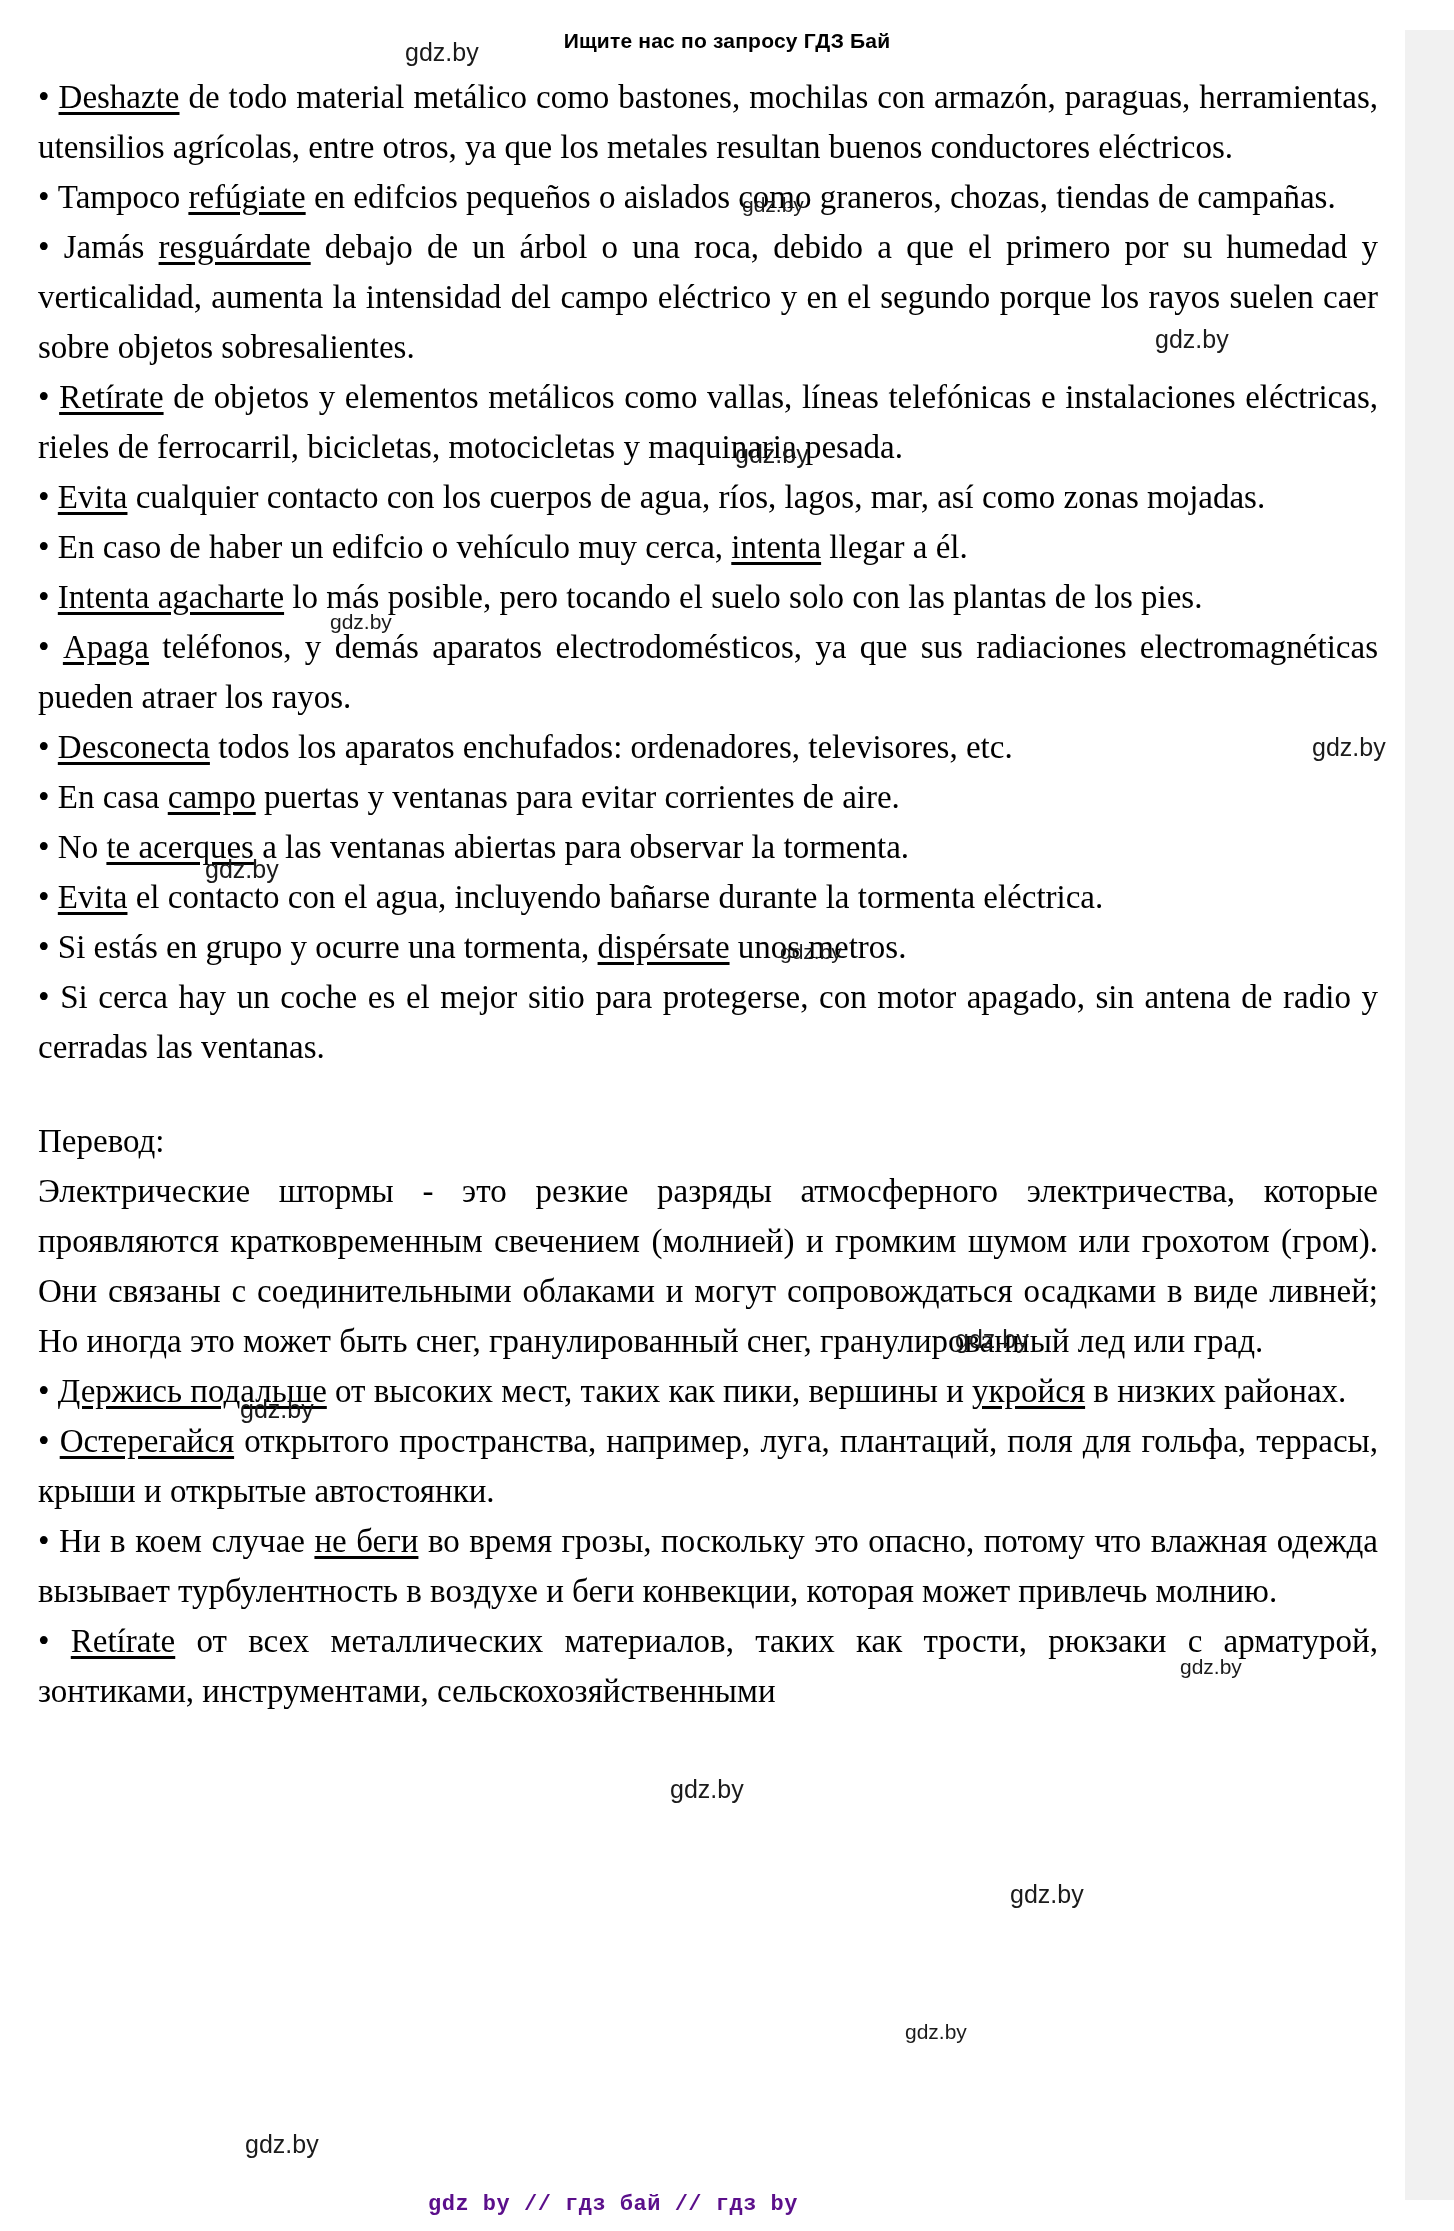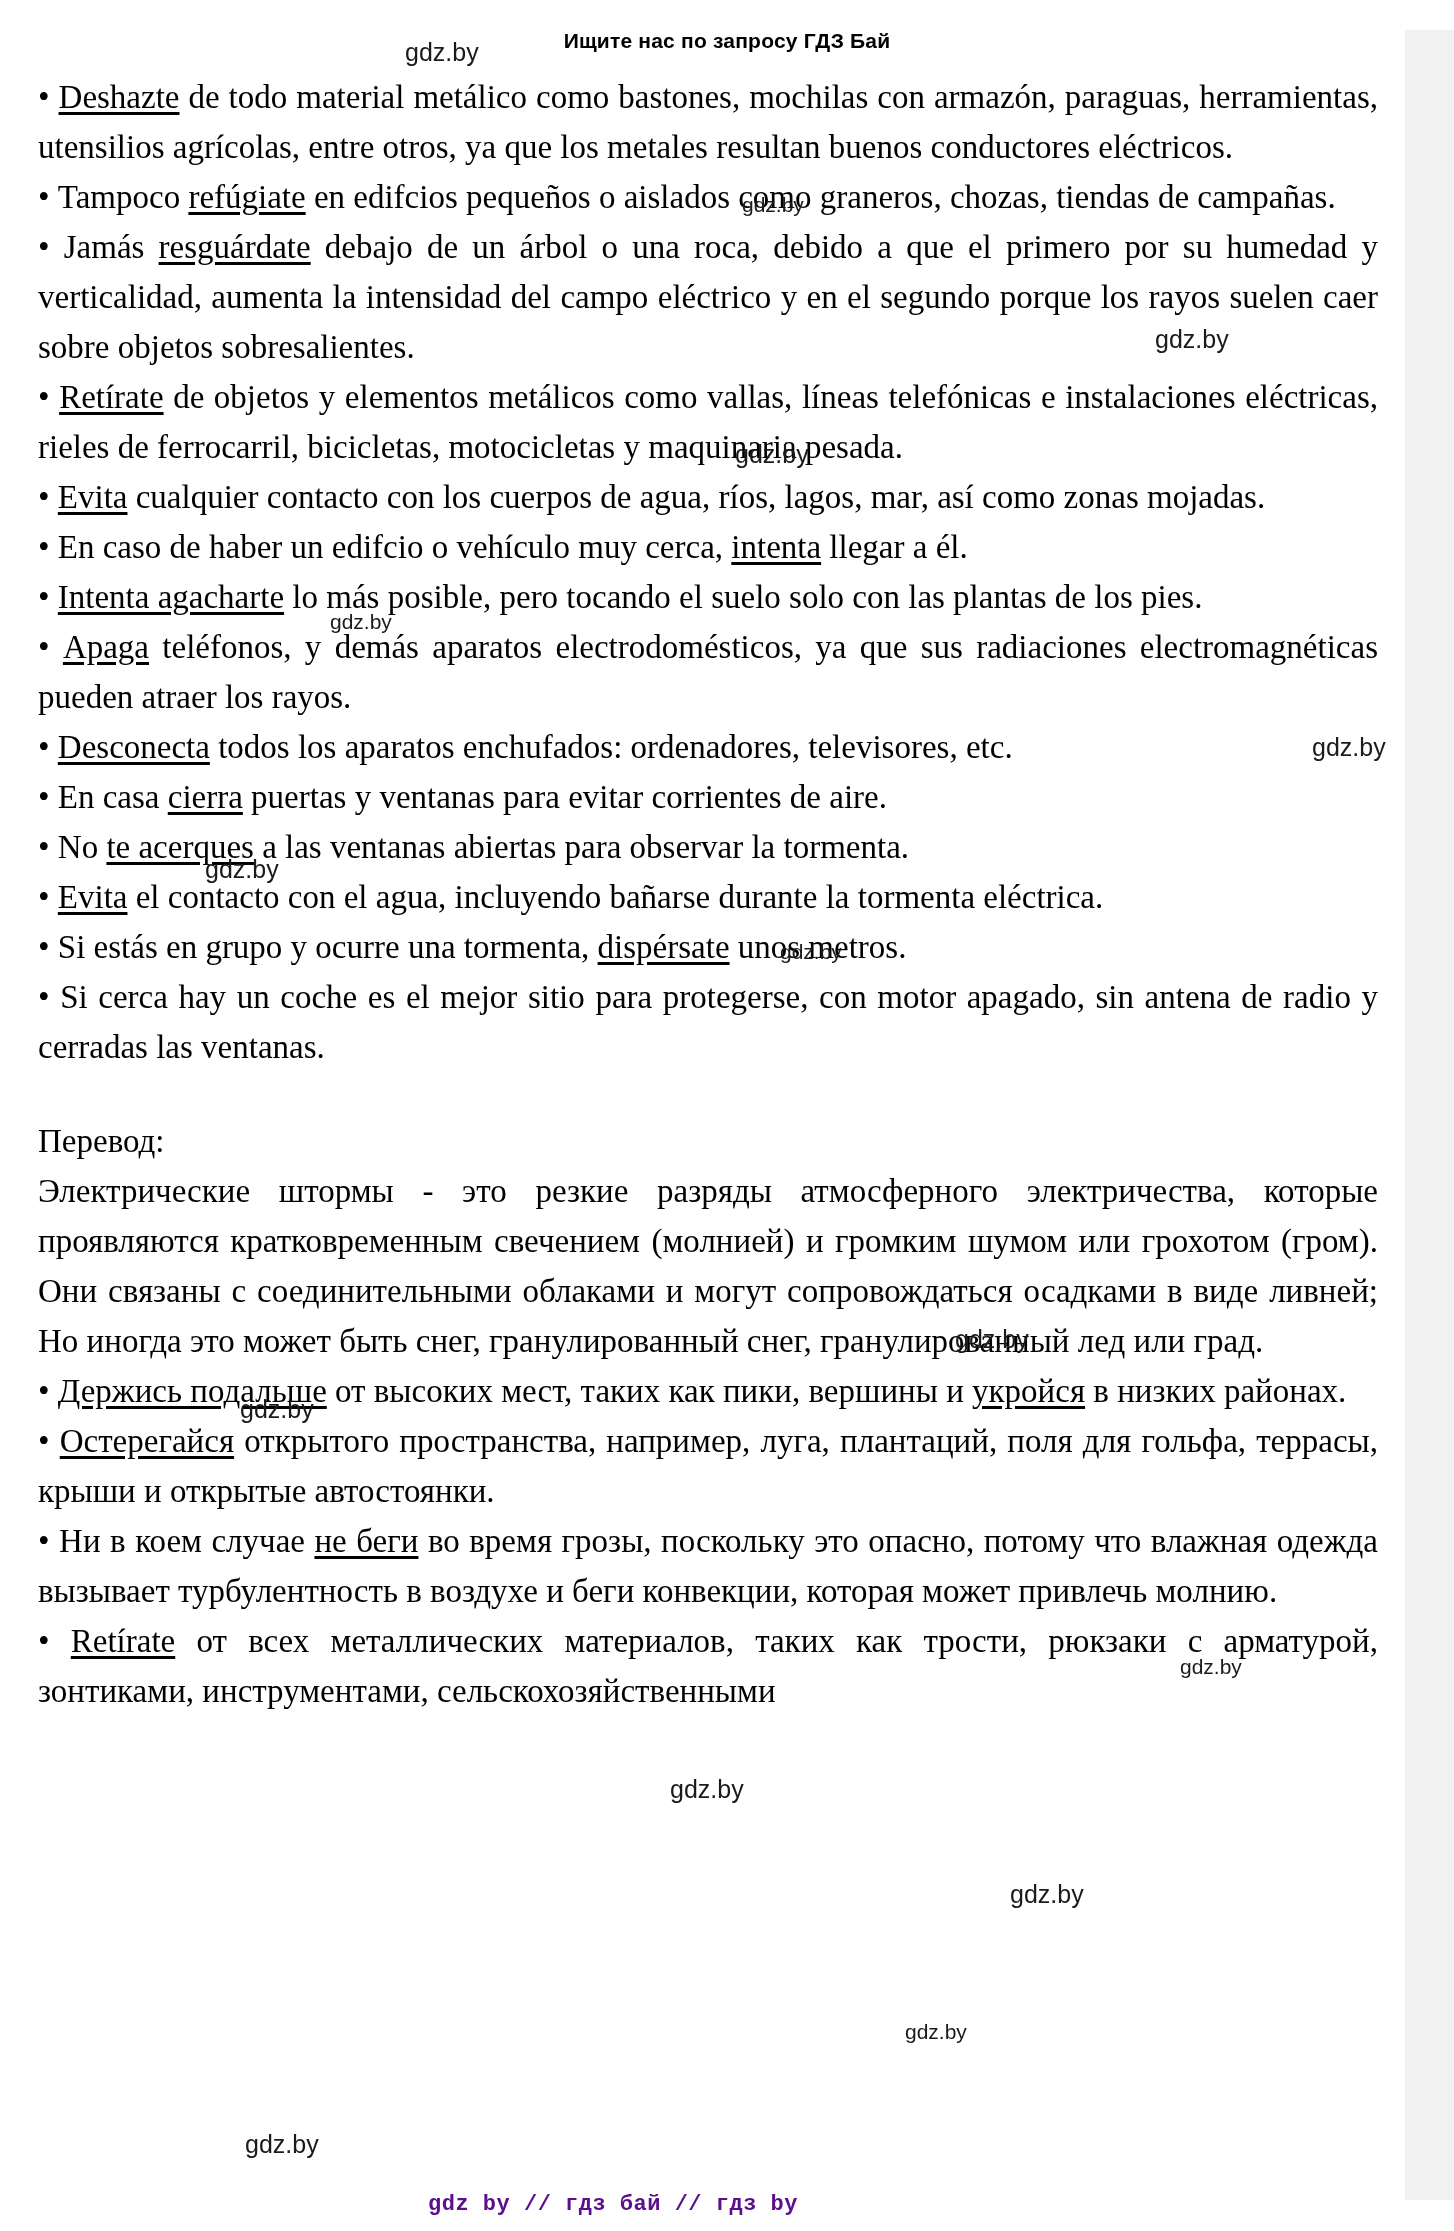--- a/index.html
+++ b/index.html
@@ -119,21 +119,21 @@
   <p class="para es bullet"><u>Evita</u><span> cualquier contacto con los cuerpos de agua, ríos, lagos, mar, así como zonas mojadas.</span></p>
 
   <p class="para es bullet"><span>En caso de haber un edifcio o vehículo muy cerca, </span><u>intenta</u><span> llegar a él.</span></p>
 
   <p class="para es bullet"><u>Intenta agacharte</u><span> lo más posible, pero tocando el suelo solo con las plantas de los pies.</span></p>
 
   <p class="para es bullet"><u>Apaga</u><span> teléfonos, y demás aparatos electrodomésticos, ya que sus radiaciones electromagnéticas pueden atraer los rayos.</span></p>
 
   <p class="para es bullet"><u>Desconecta</u><span> todos los aparatos enchufados: ordenadores, televisores, etc.</span></p>
 
-  <p class="para es bullet"><span>En casa </span><u>cierra</u><span> puertas y ventanas para evitar corrientes de aire.</span></p>
+  <p class="para es bullet"><span>En casa </span><u>campo</u><span> puertas y ventanas para evitar corrientes de aire.</span></p>
 
   <p class="para es bullet"><span>No </span><u>te acerques</u><span> a las ventanas abiertas para observar la tormenta.</span></p>
 
   <p class="para es bullet"><u>Evita</u><span> el contacto con el agua, incluyendo bañarse durante la tormenta eléctrica.</span></p>
 
   <p class="para es bullet"><span>Si estás en grupo y ocurre una tormenta, </span><u>dispérsate</u><span> unos metros.</span></p>
 
   <p class="para es bullet"><span>Si cerca hay un coche es el mejor sitio para protegerse, con motor apagado, sin antena de radio y cerradas las ventanas.</span></p>
 
   <div class="blockgap"></div>

